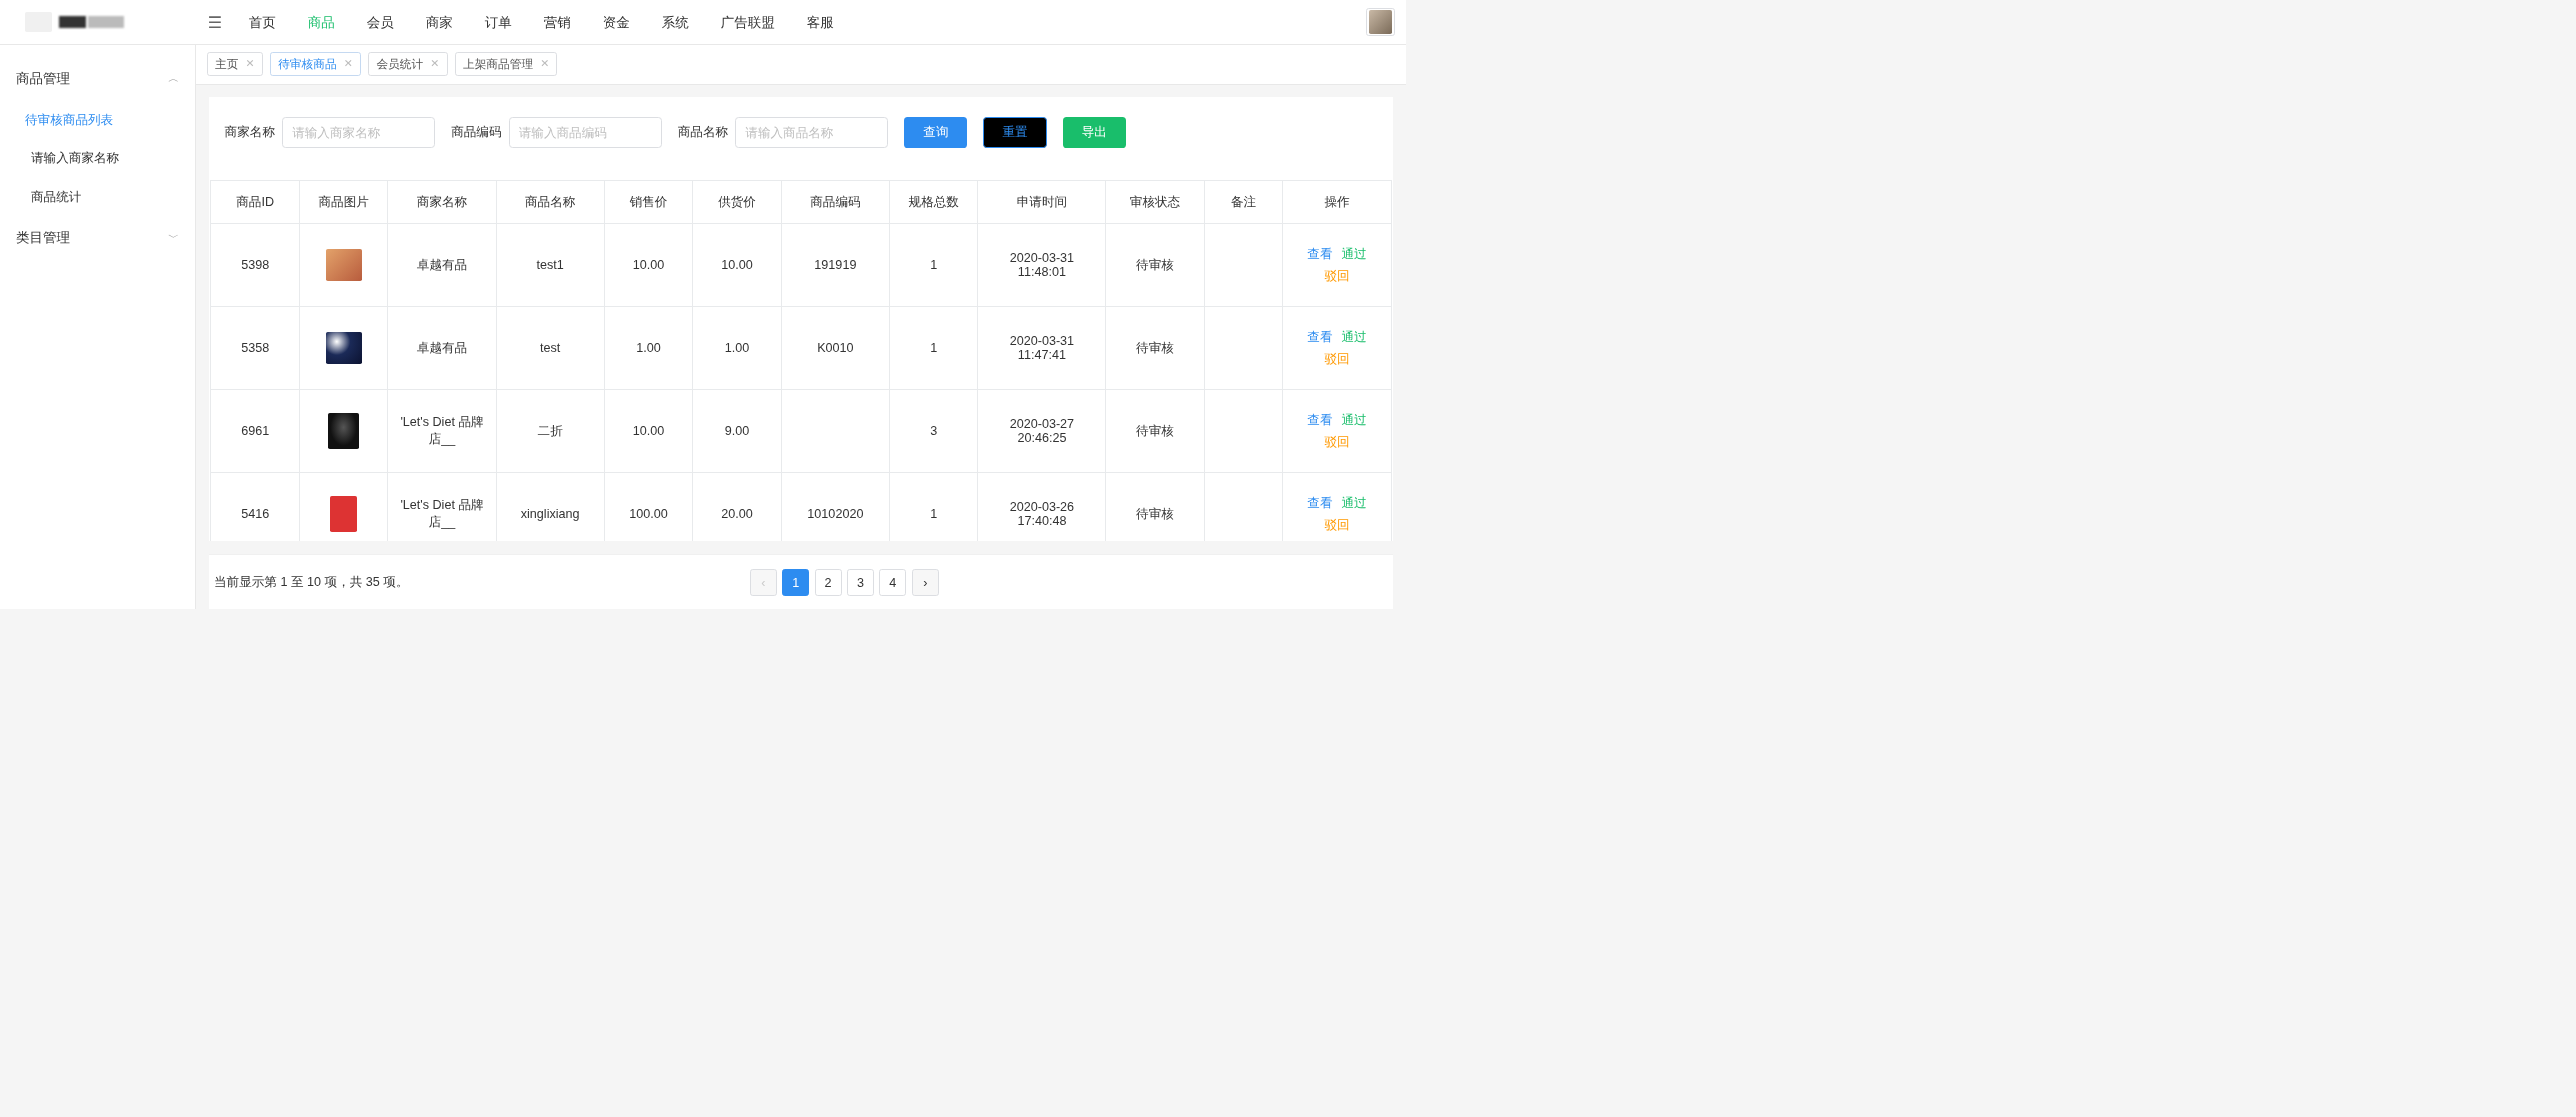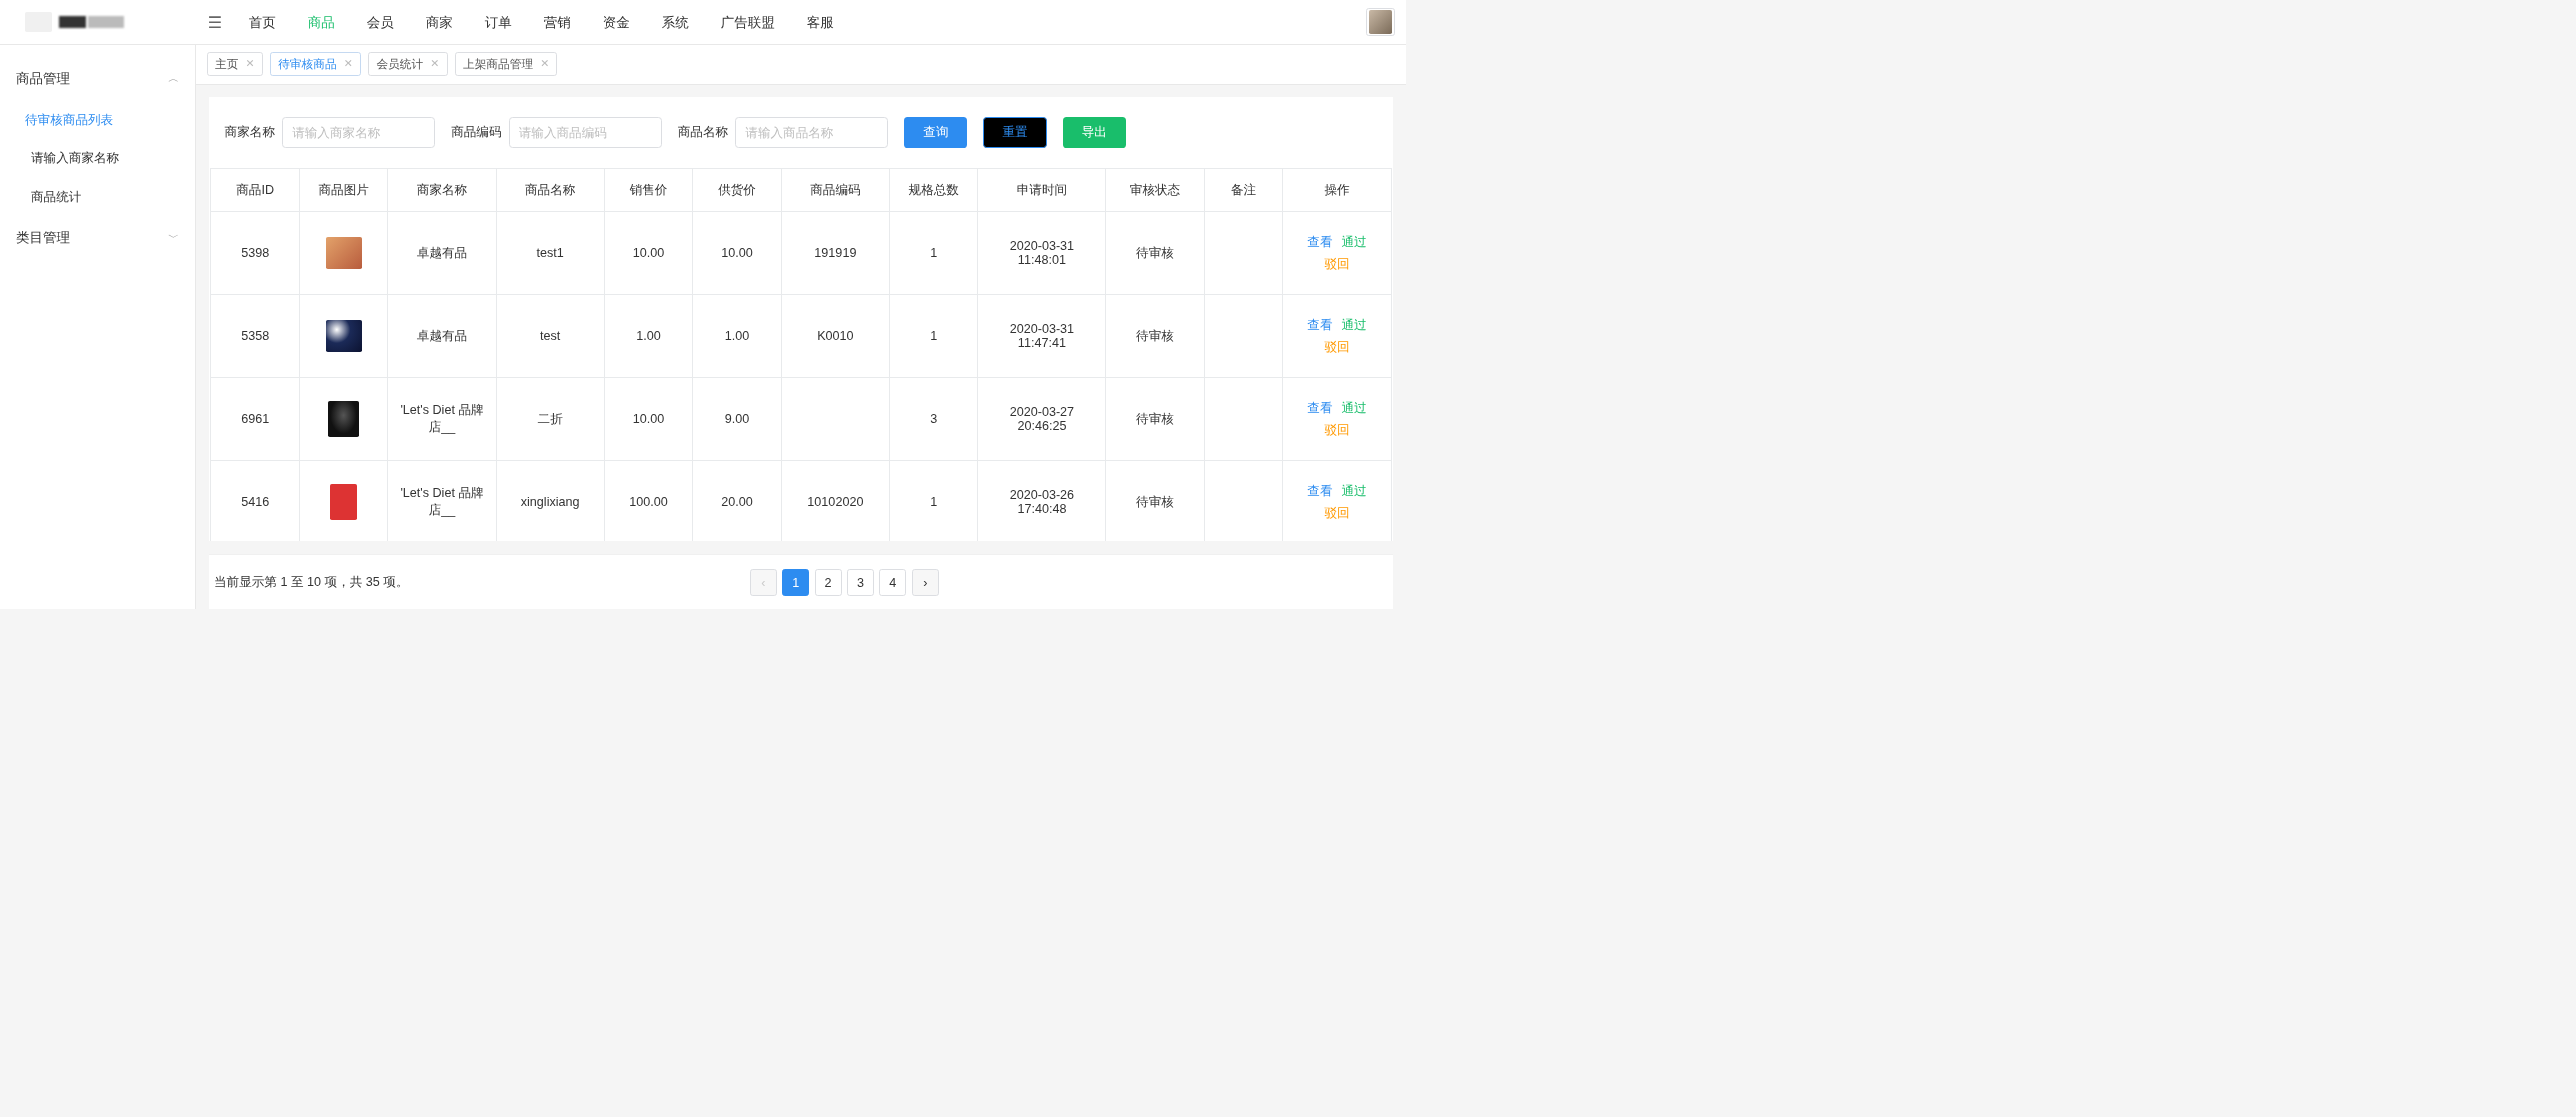--- a/index.html
+++ b/index.html
@@ -152,21 +152,21 @@
     border: 0.9px solid transparent;
     cursor: pointer;
     display: inline-flex;
     align-items: center;
   }
   .btn-primary { background: #2d8cf0; color: #fff; }
   .btn-outline { background: #000000; color: #2d8cf0; border-color: #2d8cf0; }
   .btn-success { background: #19be6b; color: #fff; }
 
   
-  .table-wrap { flex:1; overflow: hidden; padding: 0 1.8px; }
+  .table-wrap { flex:1; overflow: hidden; padding: 0 1.8px; margin-top: 12px; }
   table { width: 100%; border-collapse: collapse; table-layout: fixed; }
   th, td {
     border: 0.9px solid #e8eaec;
     padding: 12.6px 7.2px;
     text-align: center;
     font-size: 12.6px;
     color: #333;
     word-break: break-word;
   }
   th { font-weight: 500; background: #fff; }

